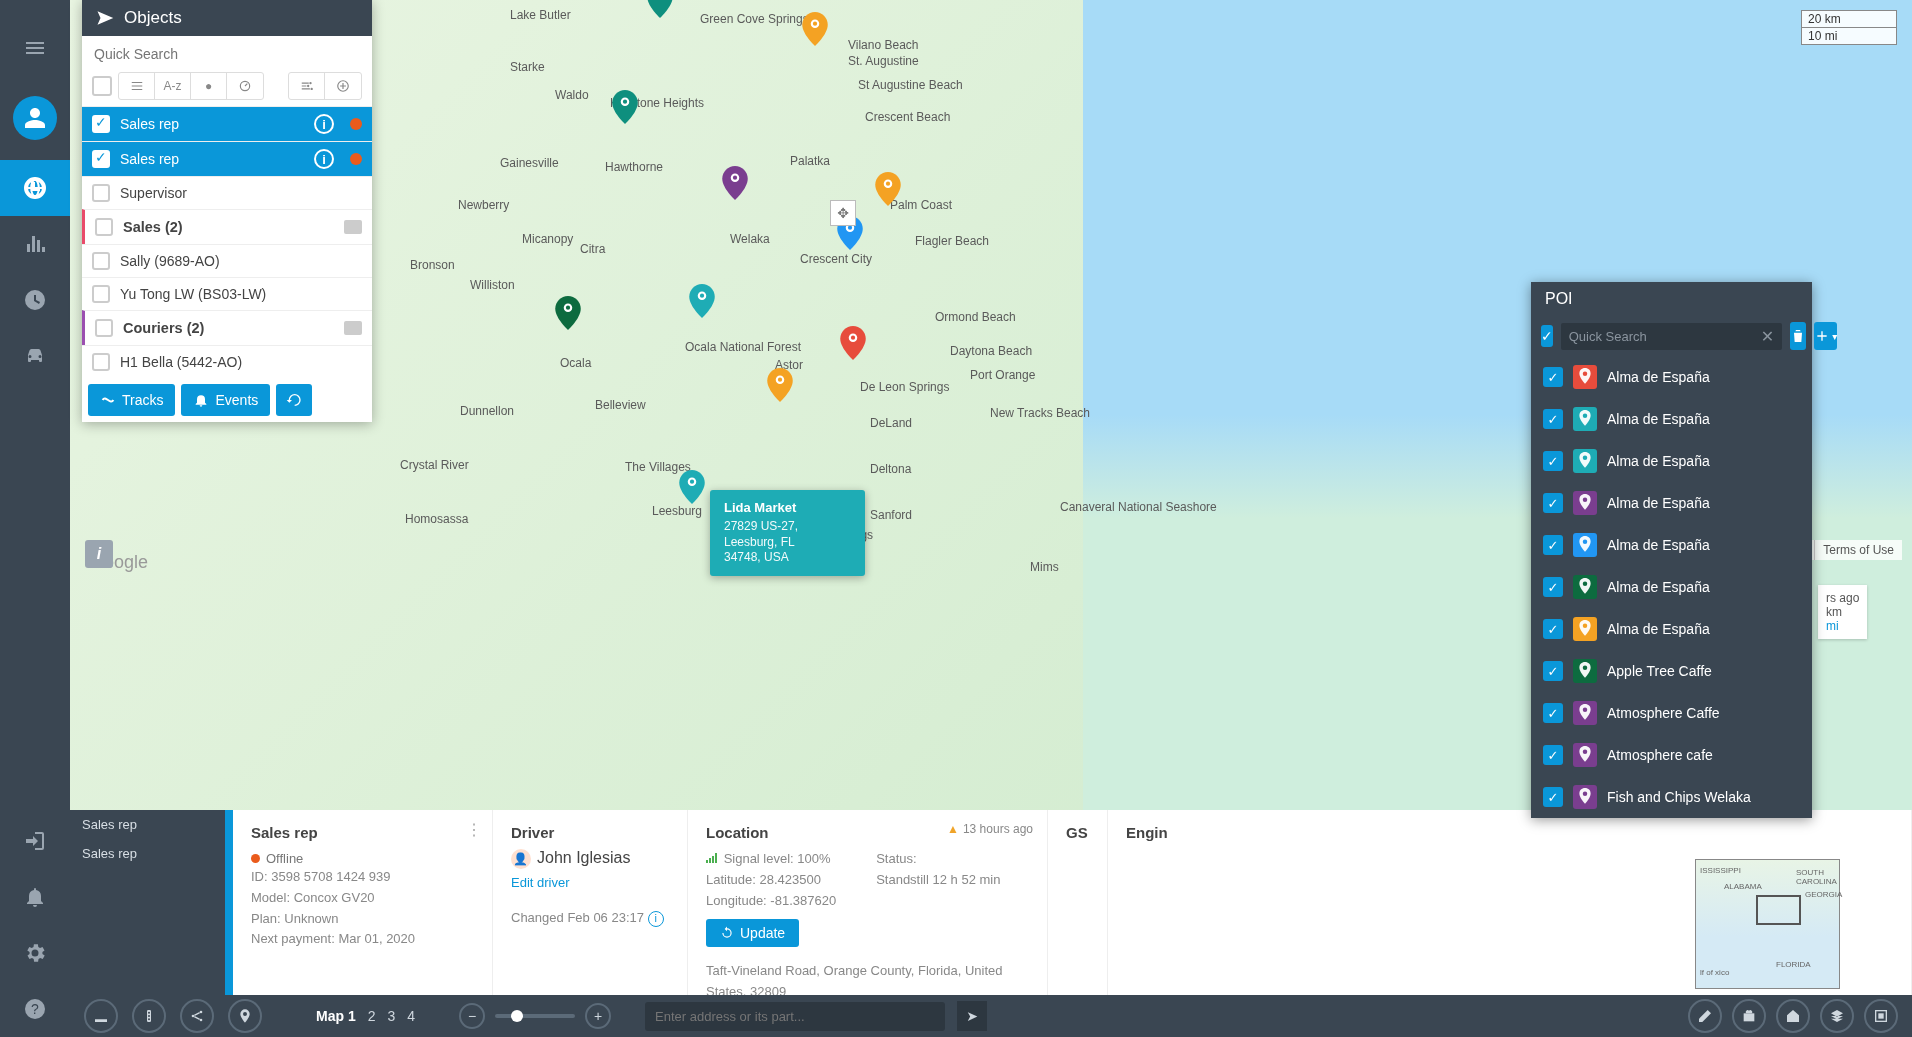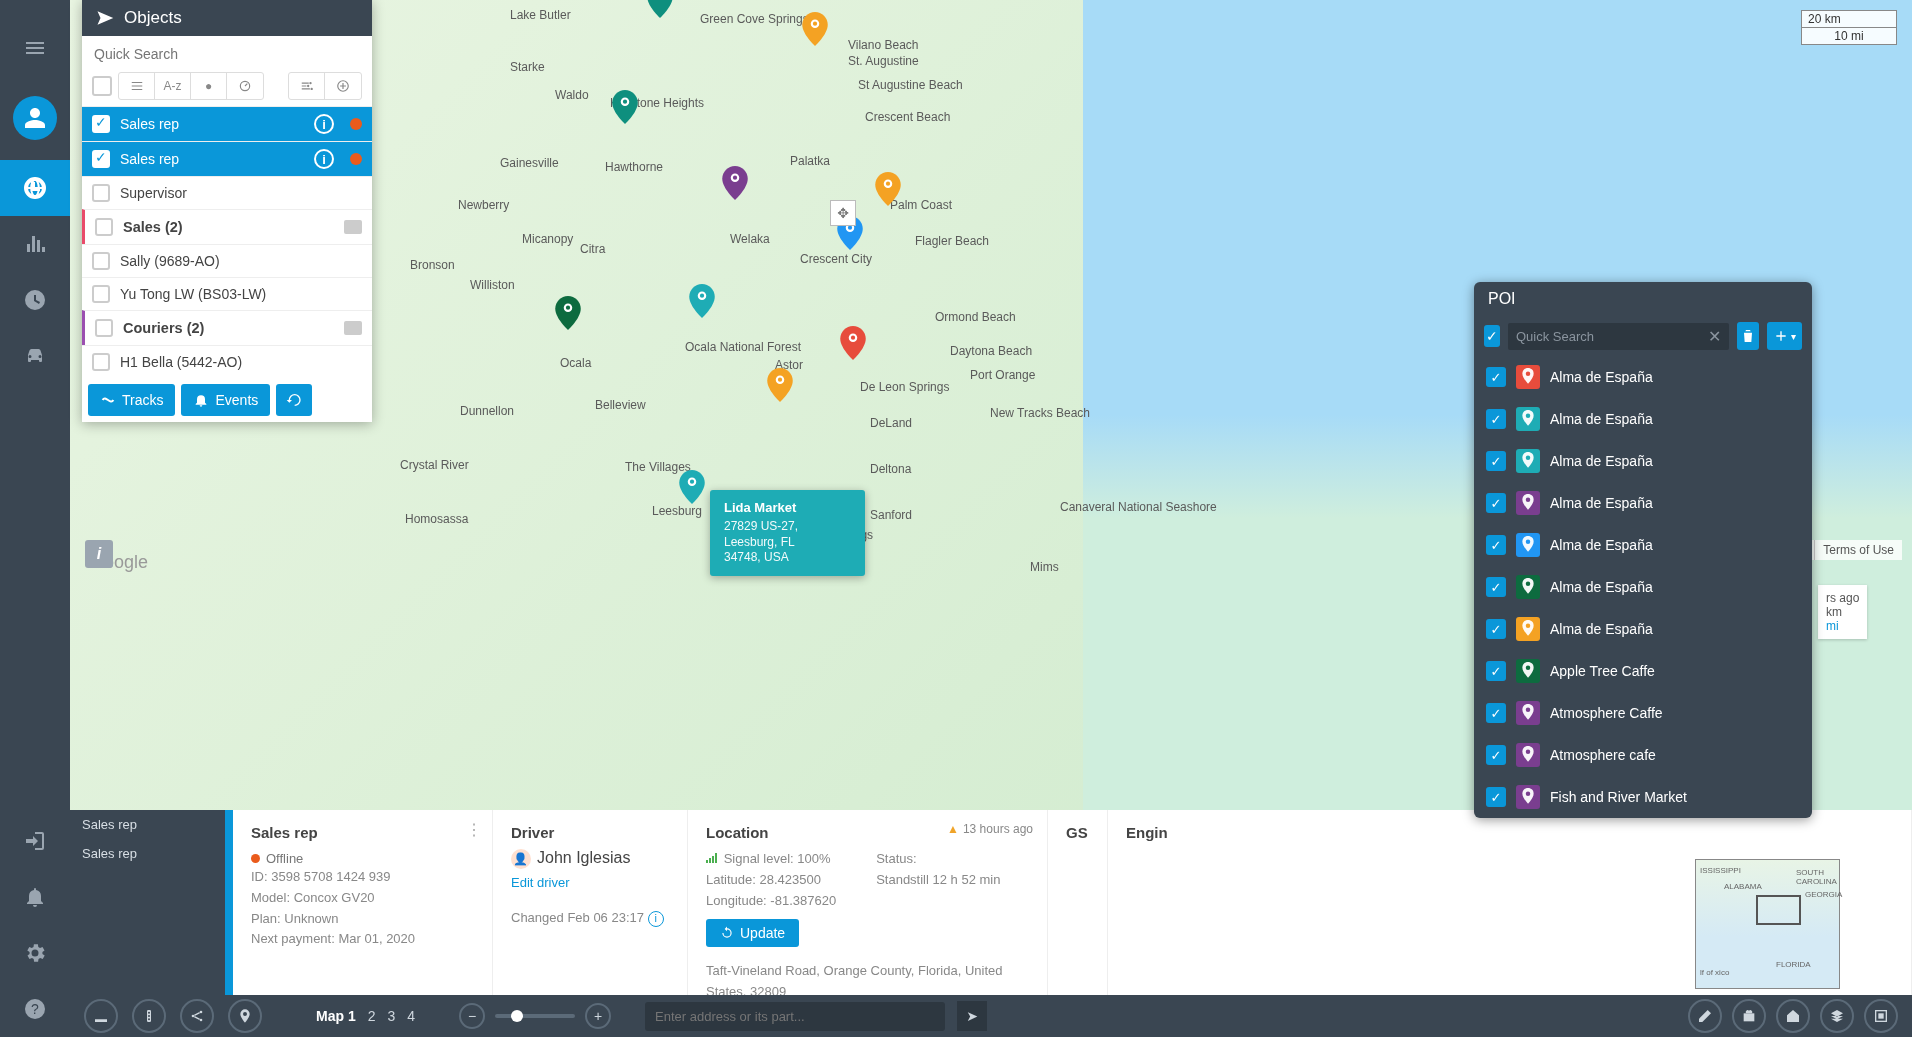--- a/index.html
+++ b/index.html
@@ -48,21 +48,21 @@
 }
 .infowin .title { font-weight:600; margin-bottom:4px;}
 .infowin .addr { font-size:12px; opacity:.95; line-height:1.3;}
 
 
 .scale-bar {
   position:absolute; top:10px; right:15px; background:rgba(255,255,255,.9);
   border:1px solid #888; font-size:12px; color:#333; width:96px;
 }
 .scale-bar div { padding:1px 6px; border-bottom:1px solid #888;}
-.scale-bar div:last-child { border-bottom:none;text-align:center;}
+.scale-bar div:last-child { border-bottom:none;}
 
 
 .attrib {
   position:absolute; right:10px; top:540px; display:flex; gap:0; font-size:12px; color:#555;
 }
 .attrib span { background:rgba(255,255,255,.8); padding:3px 8px; border-left:1px solid #ccc;}
 
 
 .objects-panel {
   position:absolute; left:12px; top:0; width:290px; background:#fff;
@@ -103,22 +103,22 @@
 .obj-group .tag { margin-left:auto; width:18px; height:14px; background:#ccc; border-radius:2px;}
 .obj-footer { display:flex; gap:6px; padding:6px;}
 .obj-footer .btn {
   background:#0a97d9; color:#fff; padding:8px 12px; border-radius:3px; font-size:14px; display:flex; align-items:center; gap:6px; cursor:pointer;
 }
 .obj-footer .btn svg { width:16px; height:16px; fill:#fff;}
 .obj-footer .btn.icon-only { padding:8px 10px;}
 
 
 .poi-panel {
-  position:absolute; right:100px; top:282px; width:338px; background:#3a4652;
-  box-shadow:0 2px 12px rgba(0,0,0,.4); z-index:25; color:#fff; border-radius:6px;
+  position:absolute; right:100px; top:282px; width:281px; background:#3a4652;
+  box-shadow:0 2px 12px rgba(0,0,0,.4); z-index:25; color:#fff; border-radius:0;
 }
 .poi-header { padding:8px 14px; font-size:16px; font-weight:500;}
 .poi-tools { display:flex; align-items:center; padding:6px 10px; gap:8px;}
 .poi-tools .chk-all {
   width:22px; height:22px; background:#0a97d9; border-radius:3px; display:flex; align-items:center; justify-content:center; color:#fff; font-size:14px;
 }
 .poi-search-wrap { flex:1; position:relative; background:#2d3740; border-radius:2px; display:flex; align-items:center;}
 .poi-search {
   flex:1; background:transparent; border:none; color:#fff; padding:6px 8px; font-size:13px; outline:none;
 }
@@ -642,21 +642,21 @@
     <span>Atmosphere cafe</span>
         </div>
         <div class="poi-row">
           <div class="chk">✓</div>
     <div class="pin" style="background:#7a3e8f">
             <svg viewBox="0 0 24 32">
               <path d="M12 0C6 0 2 4 2 10c0 7 10 18 10 18s10-11 10-18C22 4 18 0 12 0z" fill="#fff" opacity=".95"></path>
               <circle cx="12" cy="10" r="4" fill="#7a3e8f"></circle>
             </svg>
           </div>
-    <span>Fish and River Market</span>
+    <span>Fish and Chips Welaka</span>
         </div>
       </div>
   </div>
 
   <div class="side-cards">
     <div class="card">
       <div>rs ago</div>
       <div>km</div>
       <div style="color:#0a97d9">mi</div>
     </div>

